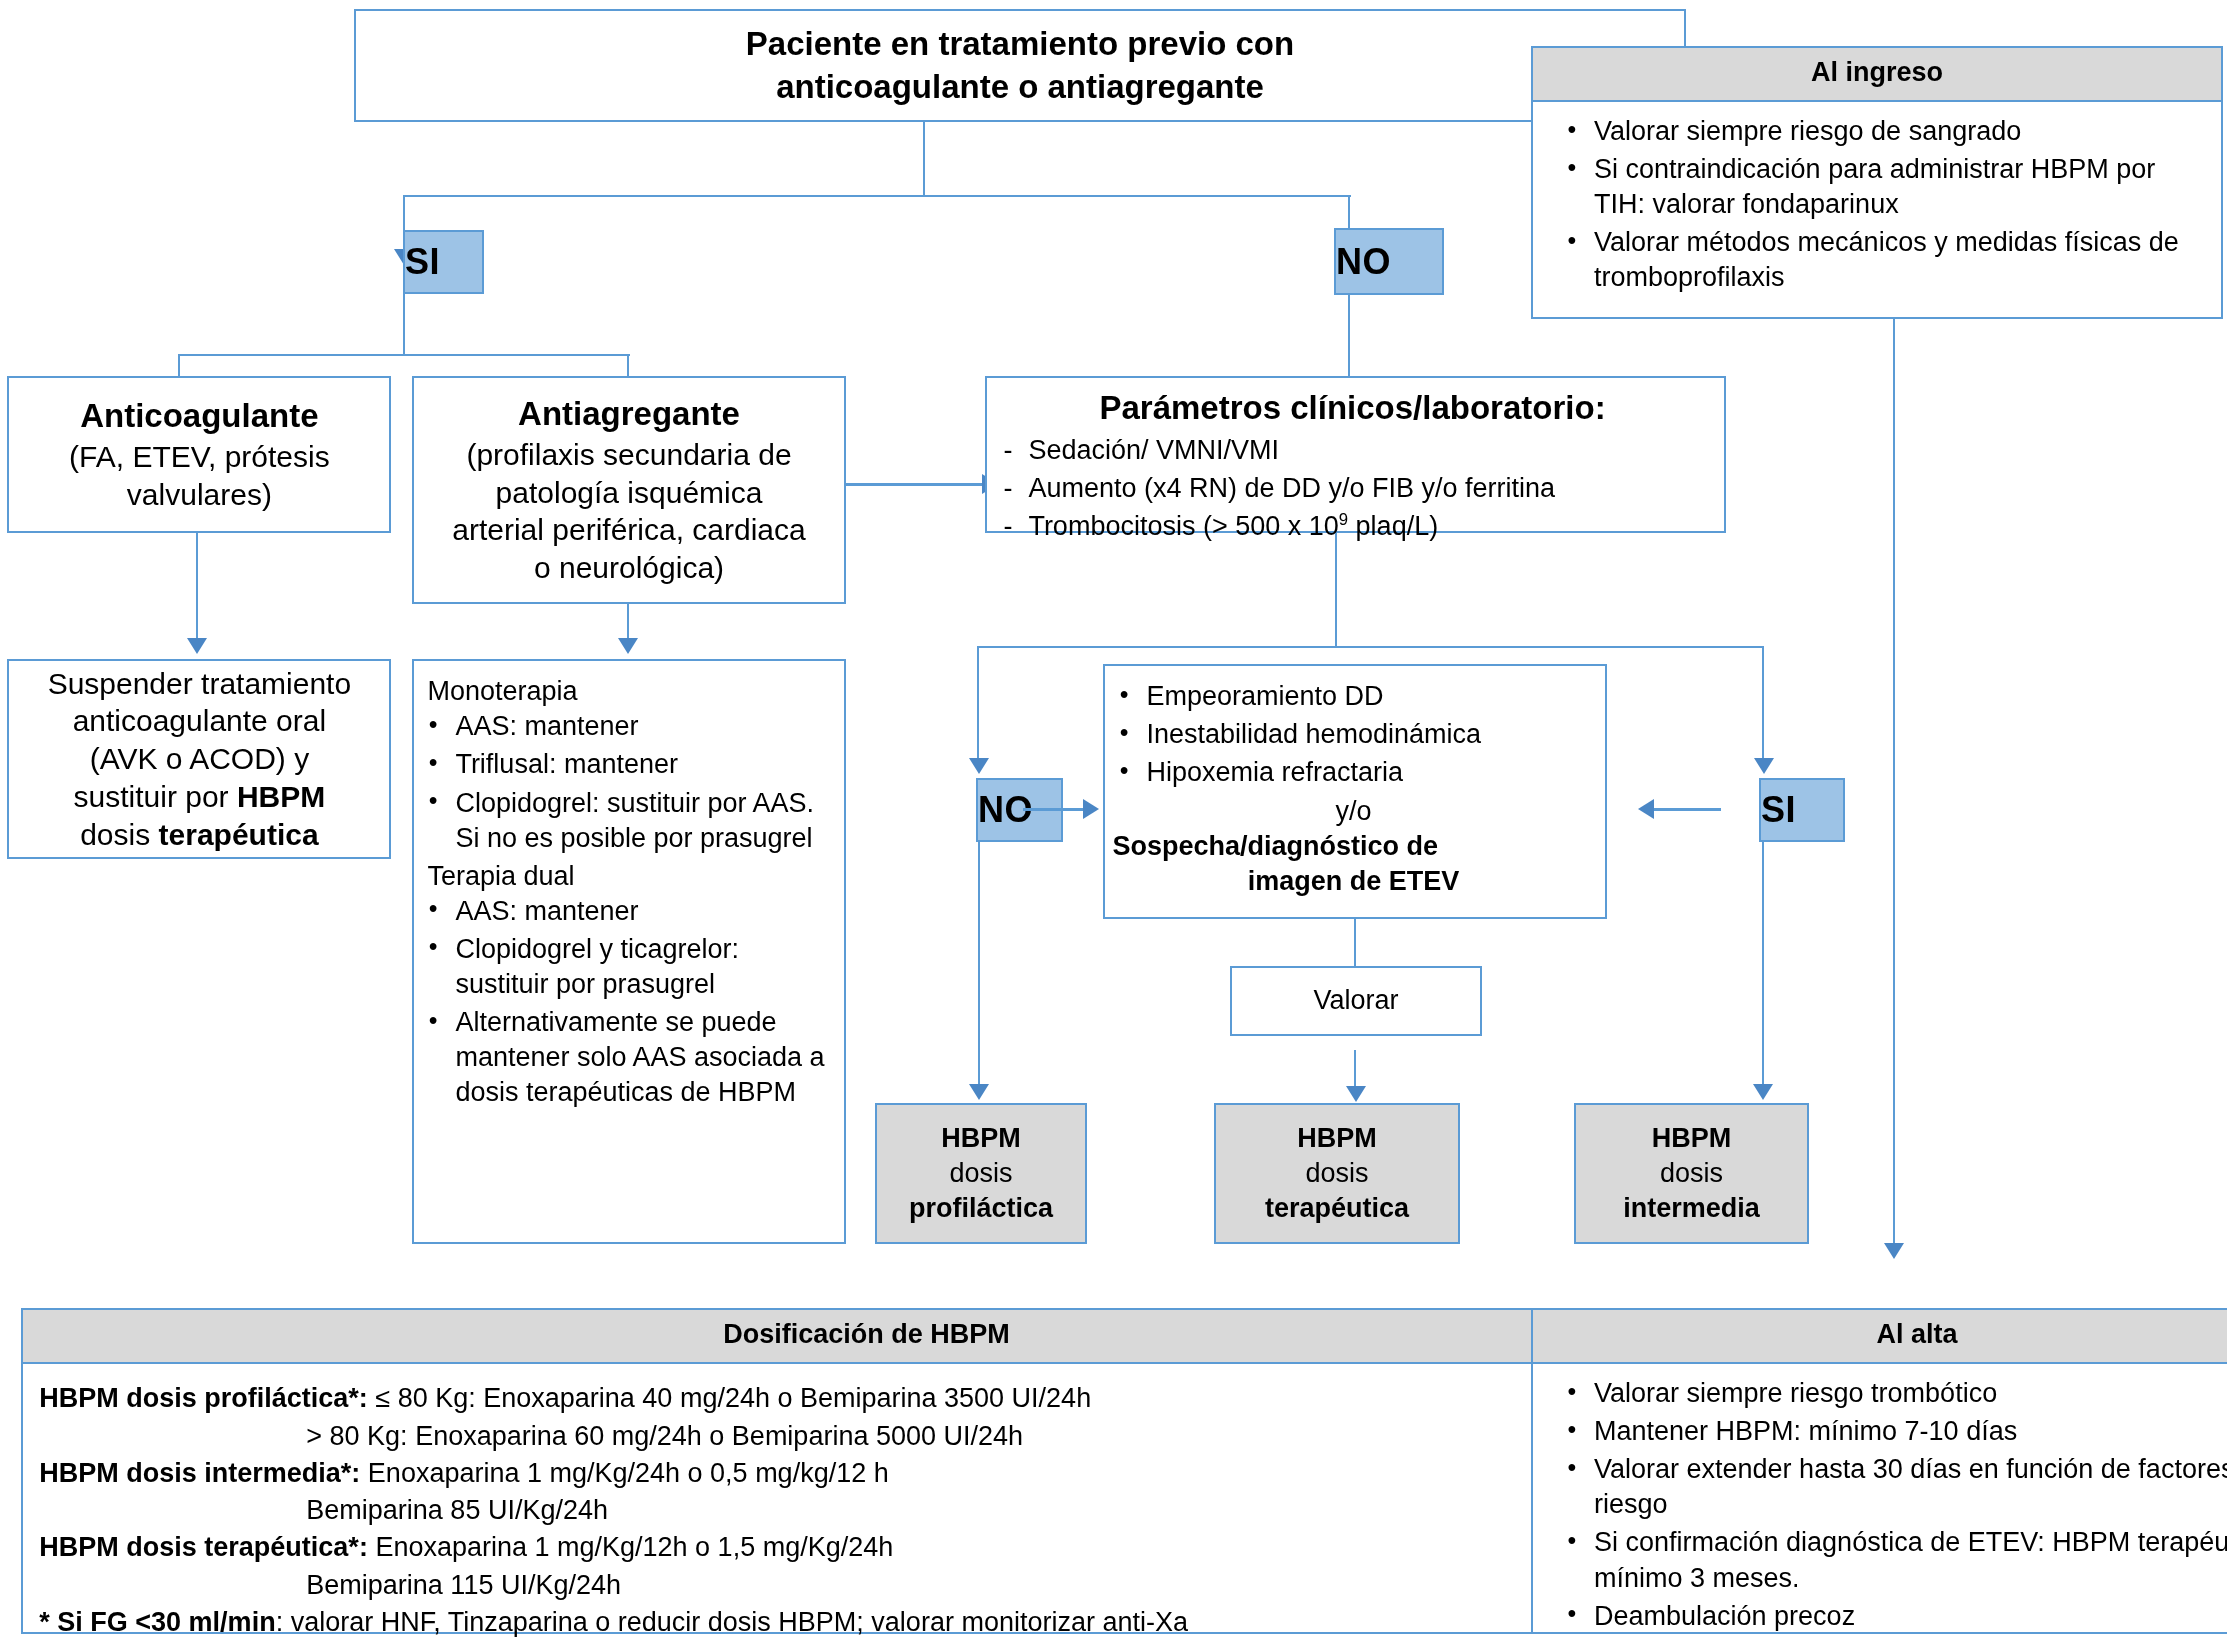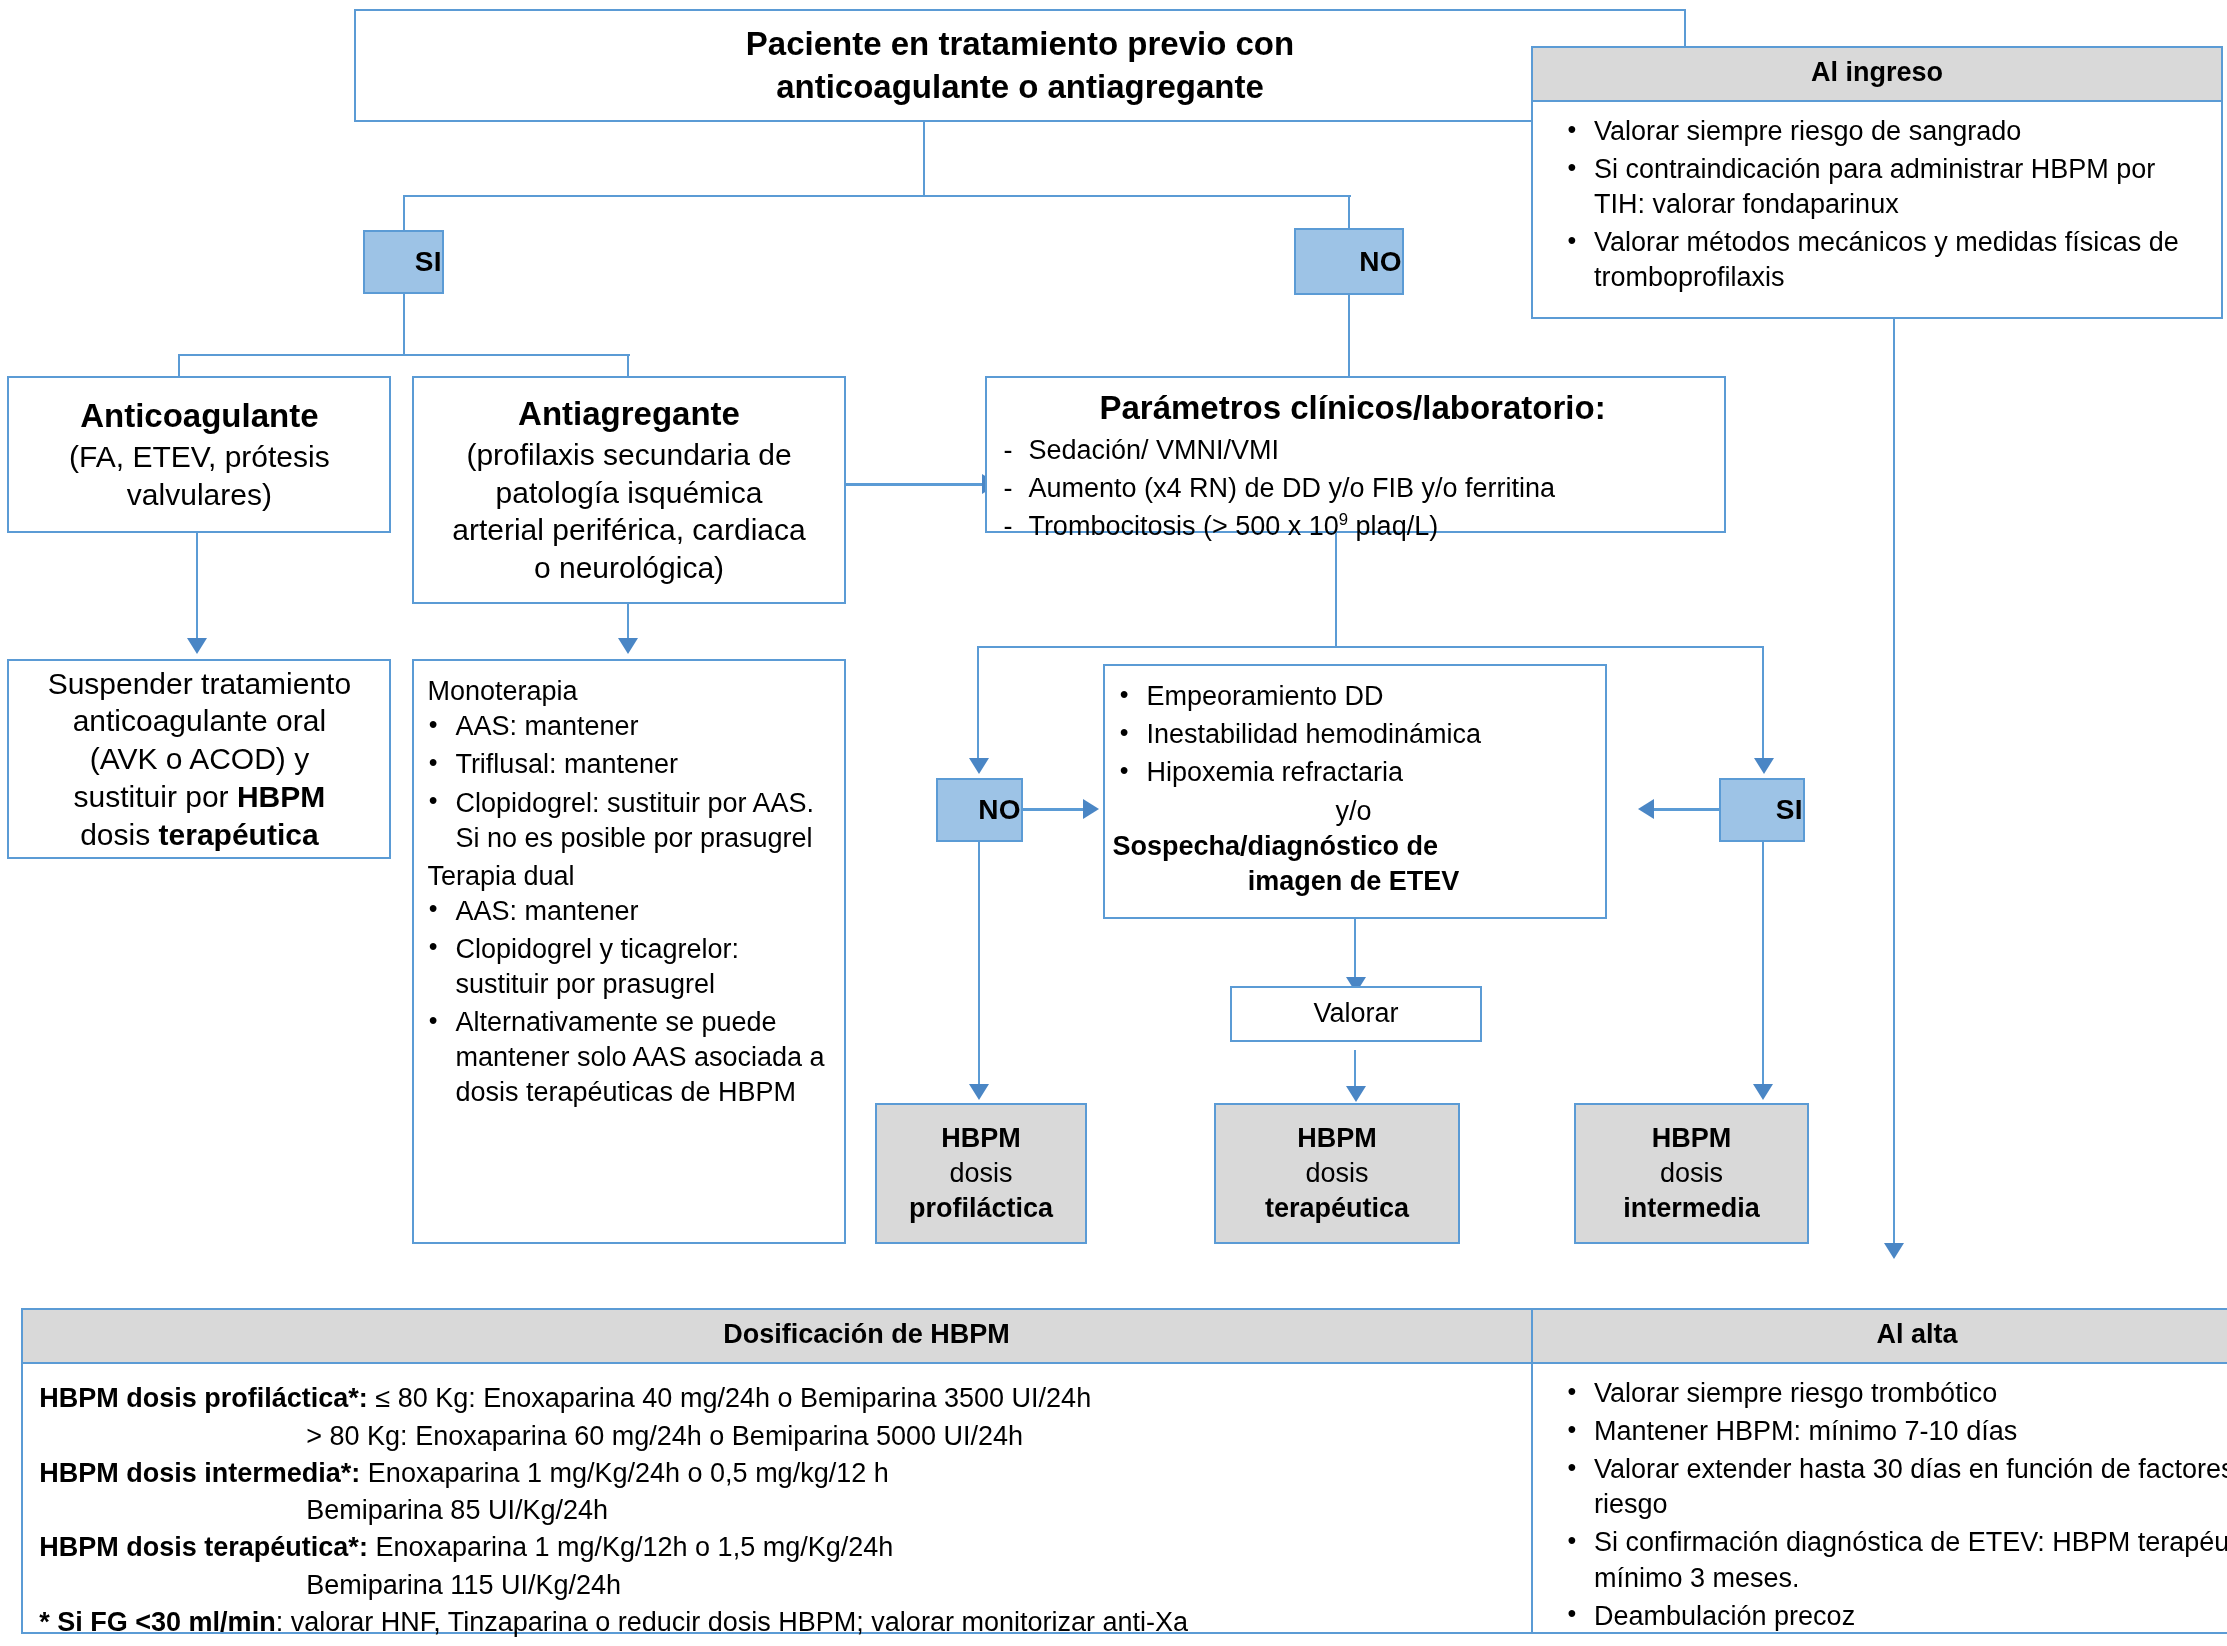--- a/index.html
+++ b/index.html
@@ -34,24 +34,25 @@
     padding: 10.4px 0 12px 0;
     line-height: 1.1;
   }
   .hdr-body { padding: 12px 19px 9px 27px; }
 
   
   .chip {
     position: absolute;
     background: #9DC3E6;
     border: 2.2px solid #5B9BD5;
-    display: flex; align-items: center; justify-content: flex-end;
+    display: flex; align-items: center; justify-content: flex-start;
     font-weight: bold;
-    font-size: 28px;
+    font-size: 36px;
     letter-spacing: 0.4px;
+    margin-left: 40px;
   }
 
   
   .grey {
     background: #D9D9D9;
   }
 
   
   .t { font-size: 27px; line-height: 1.30; }
   .t-big { font-size: 30px; line-height: 1.26; }
@@ -233,21 +234,21 @@
       <li>Hipoxemia refractaria</li>
     </ul>
     <div class="t" style="text-align:center;">y/o</div>
     <div class="t b" style="text-align:left;">Sospecha/diagnóstico de</div>
     <div class="t b" style="text-align:center;">imagen de ETEV</div>
   </div>
 
   <div class="ln lnv" style="left:1354px; top:919px; width:2.2px; height:64px;"></div>
   <div class="arrow arr-down" style="left:1346px; top:977px;"></div>
 
-  <div class="box center" style="left:1230px; top:986px; width:252px; height:56px;">
+  <div class="box center" style="left:1230px; top:966px; width:252px; height:70px;">
     <div class="t">Valorar</div>
   </div>
 
   <div class="ln lnv" style="left:1354px; top:1050px; width:2.2px; height:41px;"></div>
   <div class="arrow arr-down" style="left:1346px; top:1086px;"></div>
 
   <div class="box center grey" style="left:875px; top:1103px; width:212px; height:141px;">
     <div class="t b">HBPM</div>
     <div class="t">dosis</div>
     <div class="t b">profiláctica</div>

